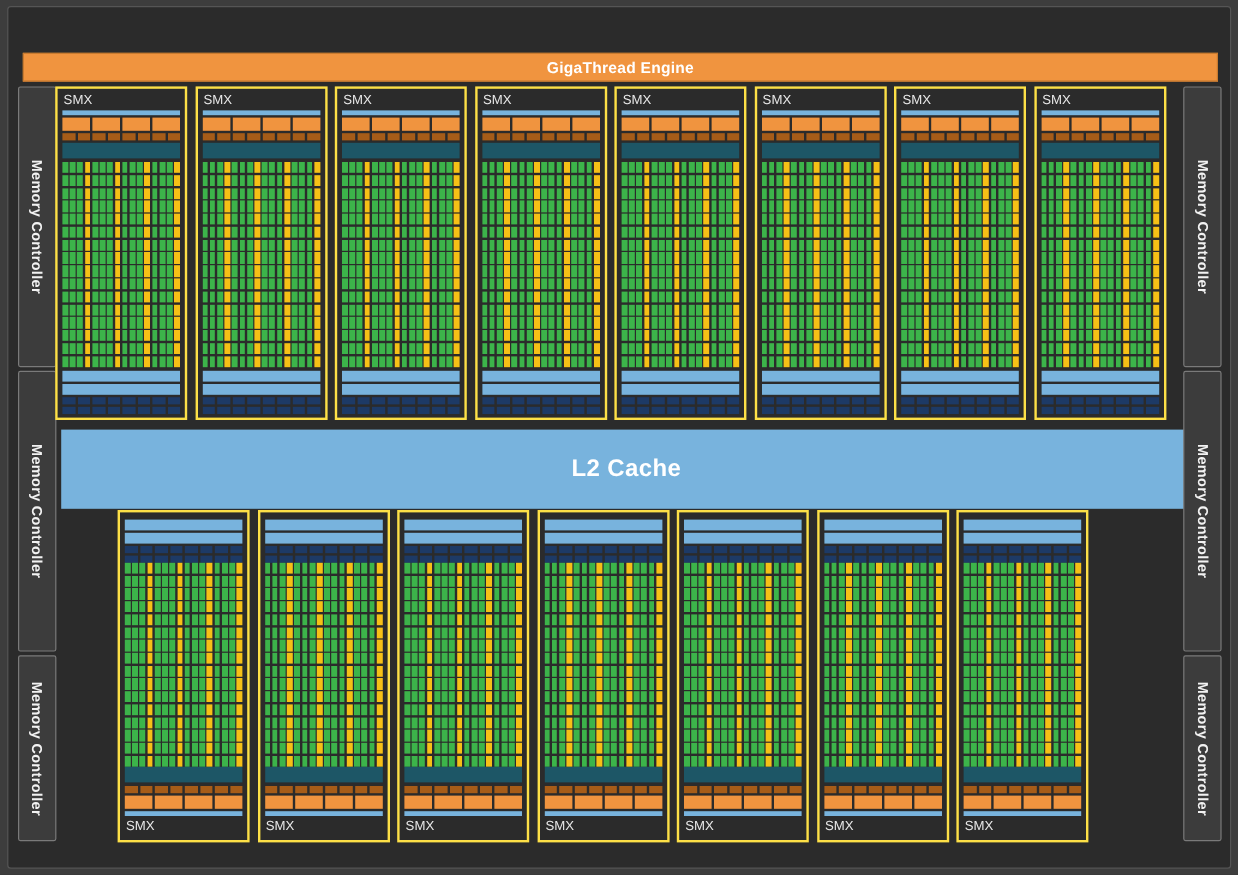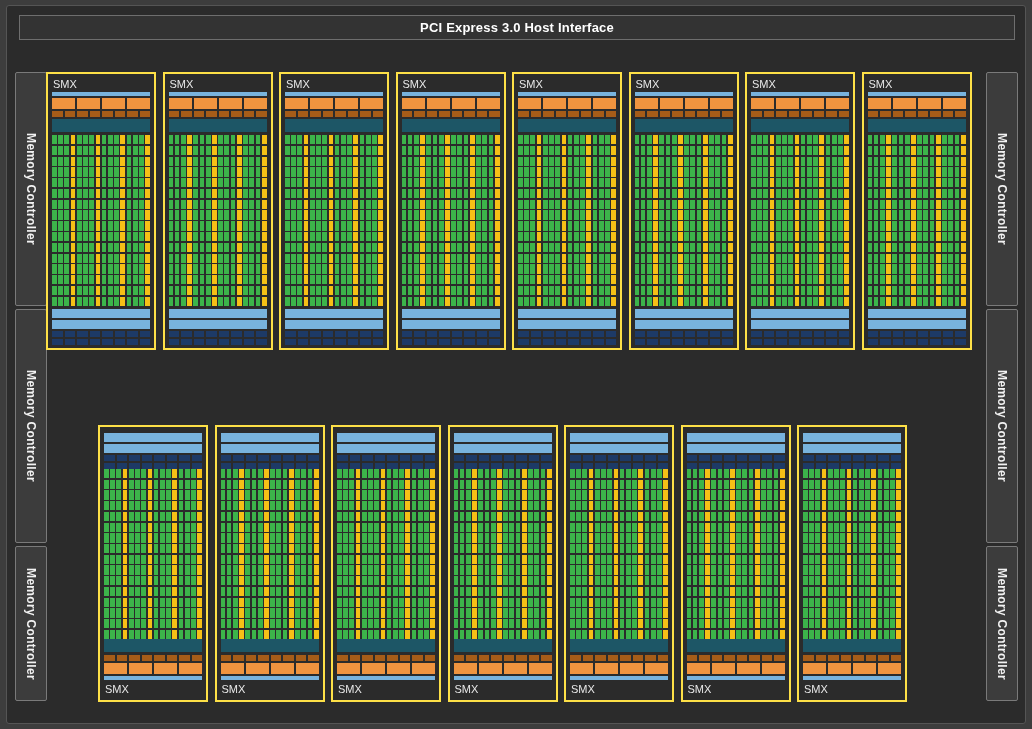--- a/index.html
+++ b/index.html
@@ -200,23 +200,24 @@
   .texunit-grid > i { background: #1d3a66; }
 
   .smx.bottom .smx-title { text-align: left; }
 </style>
 </head>
 <body>
 
 <div id="gpu-die">
   <div class="die-frame">
 
-    <div class="host-interface">PCI Express 3.0 Host Interface</div>
 
+    <div class="gigathread">GigaThread Engine</div>
 
+    <div class="l2-cache">L2 Cache</div>
 
     <div id="mc-layer">
         <div class="mc" style="left: 8px; top: 66px; height: 234px;">
           <span class="mc-label">Memory Controller</span>
         </div>
         <div class="mc" style="left: 8px; top: 303px; height: 234px;">
           <span class="mc-label">Memory Controller</span>
         </div>
         <div class="mc" style="left: 8px; top: 540px; height: 155px;">
           <span class="mc-label">Memory Controller</span>

